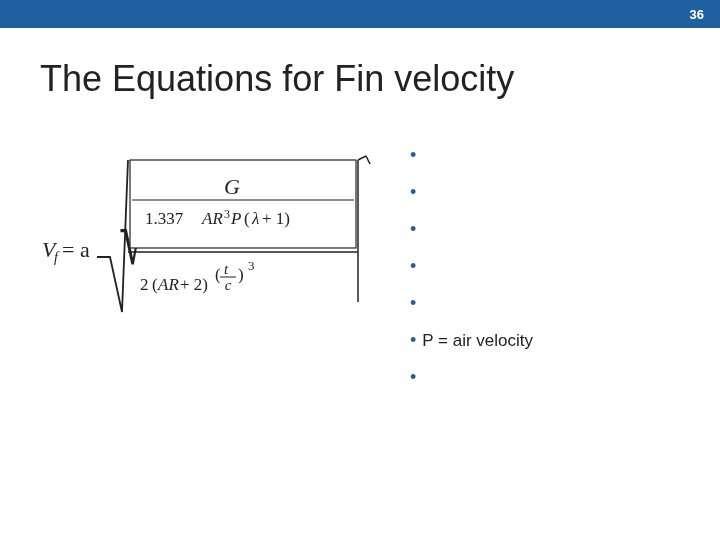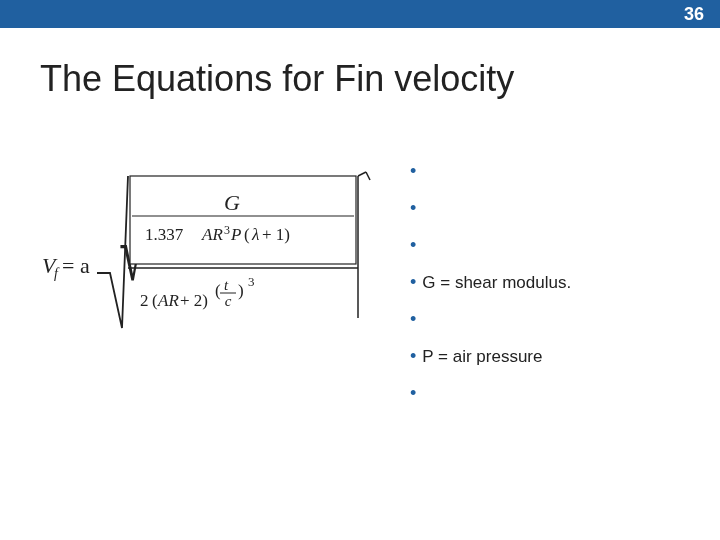--- a/index.html
+++ b/index.html
@@ -18,33 +18,33 @@
       height: 28px;
       width: 100%;
       display: flex;
       align-items: center;
       justify-content: flex-end;
       padding-right: 16px;
     }
 
     .slide-number {
       color: #ffffff;
-      font-size: 18px;
+      font-size: 13px;
       font-weight: bold;
     }
 
     .content {
       padding: 30px 40px 20px 40px;
     }
 
     .title {
       font-size: 36px;
       font-weight: normal;
       color: #222;
-      margin-bottom: 48px;
+      margin-bottom: 32px;
     }
 
     .main-area {
       display: flex;
       flex-direction: row;
       align-items: flex-start;
       gap: 30px;
     }
 
     .formula-area {
@@ -150,28 +150,27 @@
         <span class="bullet-dot">•</span>
       </div>
       <div class="bullet-item">
         <span class="bullet-dot">•</span>
       </div>
       <div class="bullet-item">
         <span class="bullet-dot">•</span>
       </div>
       <div class="bullet-item">
         <span class="bullet-dot">•</span>
-        <span> G = shear modulus.</span>
       </div>
       <div class="bullet-item">
         <span class="bullet-dot">•</span>
       </div>
       <div class="bullet-item">
         <span class="bullet-dot">•</span>
-        <span>P = air pressure</span>
+        <span>P = air velocity</span>
       </div>
       <div class="bullet-item">
         <span class="bullet-dot">•</span>
       </div>
     </div>
 
   </div>
 </div>
 
 </body></html>

